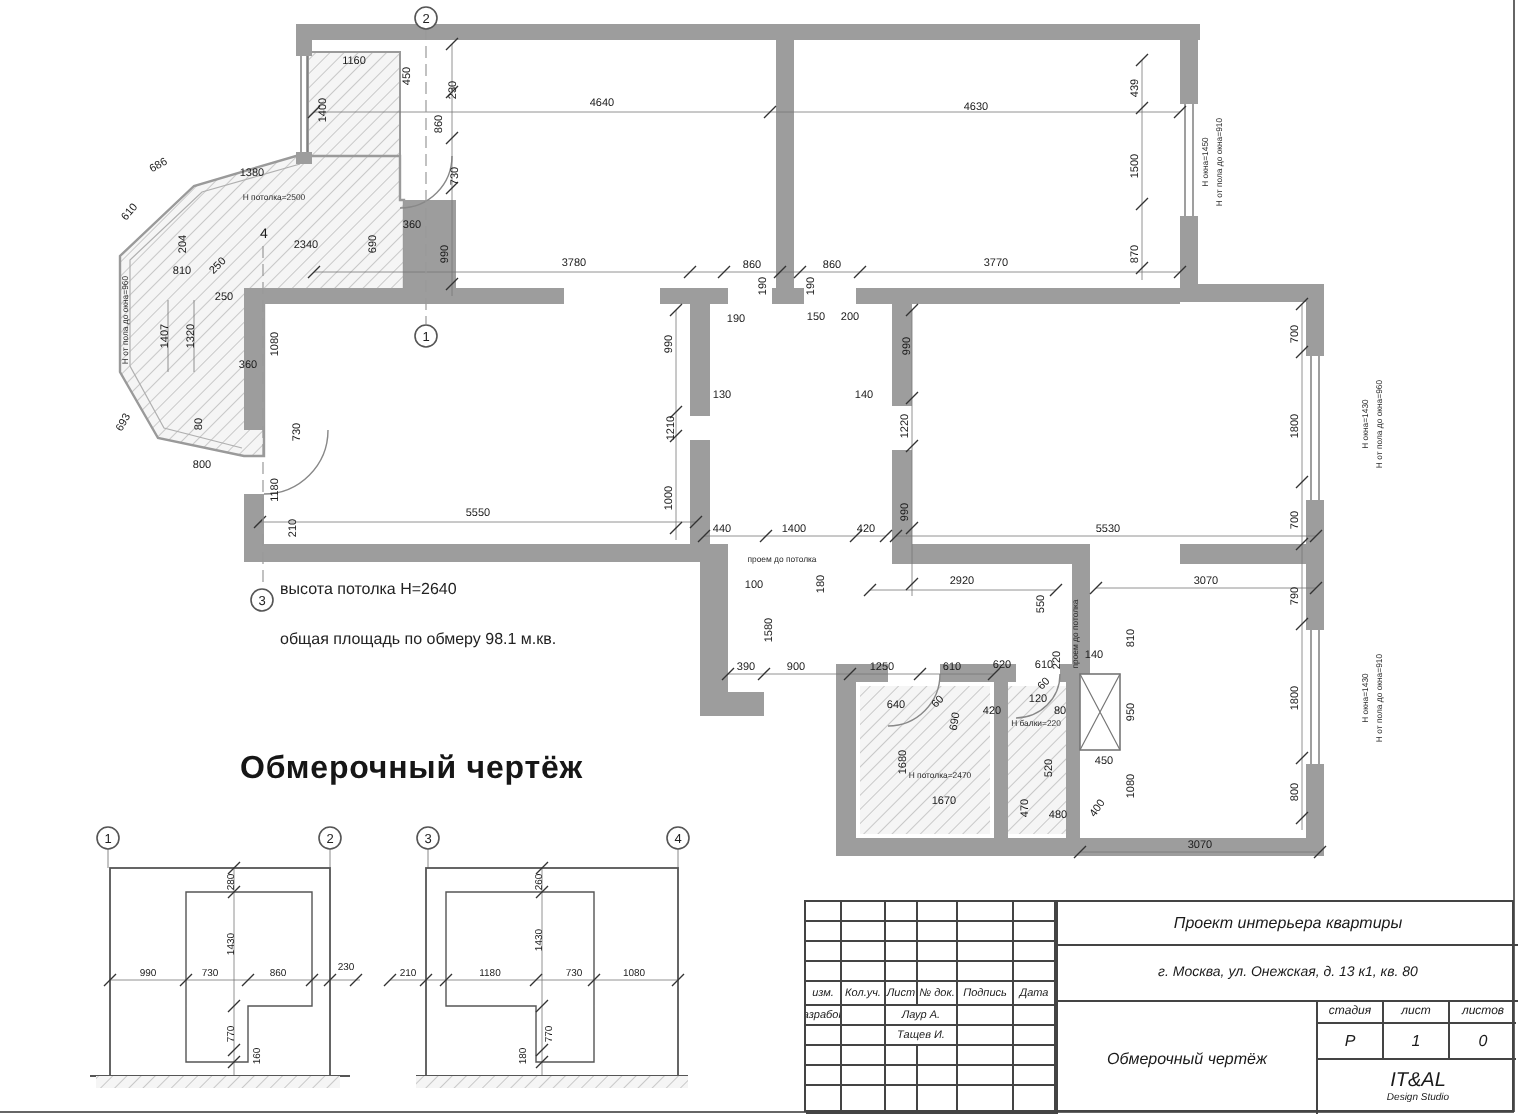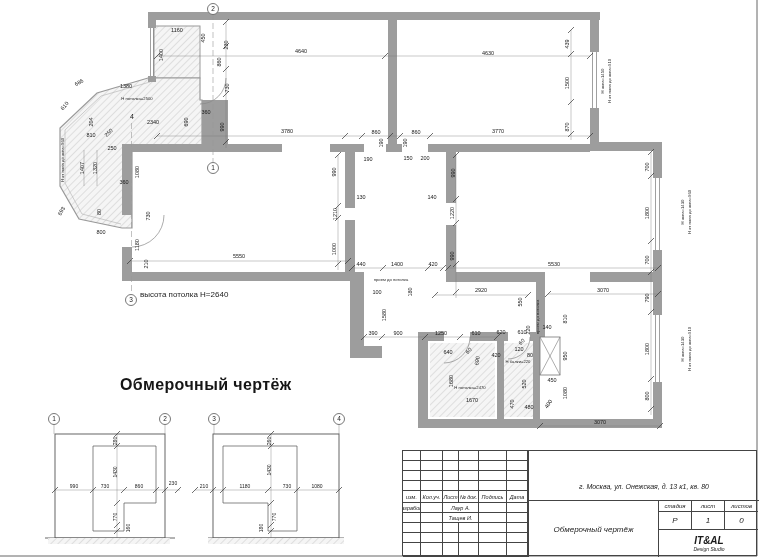--- a/index.html
+++ b/index.html
@@ -28,21 +28,21 @@
               box-sizing:border-box;display:flex;align-items:center;justify-content:center;font-size:8px;}
   .tb-sls{position:absolute;left:130px;top:50px;width:100px;height:56px;}
   .tb-sls-row{display:flex;}
   .tb-sls-h{width:33px;height:11px;border-right:1px solid #444;border-bottom:1px solid #444;
             box-sizing:border-box;font-size:6px;display:flex;align-items:center;justify-content:center;}
   .tb-sls-v{width:33px;height:18px;border-right:1px solid #444;border-bottom:1px solid #444;
             box-sizing:border-box;font-size:8px;display:flex;align-items:center;justify-content:center;}
   .last{border-right:none;}
   .tb-studio{position:absolute;left:130px;top:79px;width:100px;height:27px;display:flex;
              flex-direction:column;align-items:center;justify-content:center;}
-  .tb-studio-name{font-size:10px;font-weight:bold;}
+  .tb-studio-name{font-size:10px;font-weight:normal;}
   .tb-studio-sub{font-size:5px;}
 </style>
 </head>
 <body>
 
 <div class="sheet">
 
 <svg width="770" height="560" viewBox="0 0 770 560">
   <defs>
     <pattern id="h45" width="5" height="5" patternUnits="userSpaceOnUse" patternTransform="rotate(45)">
@@ -270,20 +270,21 @@
         <text x="165" y="421.3" font-size="6.5" text-anchor="middle" fill="#222">2</text>
         <circle cx="214" cy="419" r="5.5" fill="#fff" stroke="#555" stroke-width="0.8"></circle>
         <text x="214" y="421.3" font-size="6.5" text-anchor="middle" fill="#222">3</text>
         <circle cx="339" cy="419" r="5.5" fill="#fff" stroke="#555" stroke-width="0.8"></circle>
         <text x="339" y="421.3" font-size="6.5" text-anchor="middle" fill="#222">4</text>
       </g>
 </svg>
 
 <div class="notes">
   <div>высота потолка Н=2640</div>
+  <div class="gap">общая площадь по обмеру 98.1 м.кв.</div>
 </div>
 
 <div class="main-title">Обмерочный чертёж</div>
 
 <div class="titleblock">
   <div id="tb-grid" class="tb-grid">
         <div class="tb-cell"></div>
         <div class="tb-cell"></div>
         <div class="tb-cell"></div>
         <div class="tb-cell"></div>
@@ -336,20 +337,21 @@
         <div class="tb-cell"></div>
         <div class="tb-cell"></div>
         <div class="tb-cell"></div>
         <div class="tb-cell"></div>
         <div class="tb-cell"></div>
         <div class="tb-cell"></div>
         <div class="tb-cell"></div>
         <div class="tb-cell"></div>
       </div>
   <div class="tb-right">
+    <div class="tb-project">Проект интерьера квартиры</div>
     <div class="tb-address">г. Москва, ул. Онежская, д. 13 к1, кв. 80</div>
     <div class="tb-drawing">Обмерочный чертёж</div>
     <div class="tb-sls">
       <div class="tb-sls-row">
         <div class="tb-sls-h">стадия</div>
         <div class="tb-sls-h">лист</div>
         <div class="tb-sls-h last">листов</div>
       </div>
       <div class="tb-sls-row">
         <div class="tb-sls-v">Р</div>

